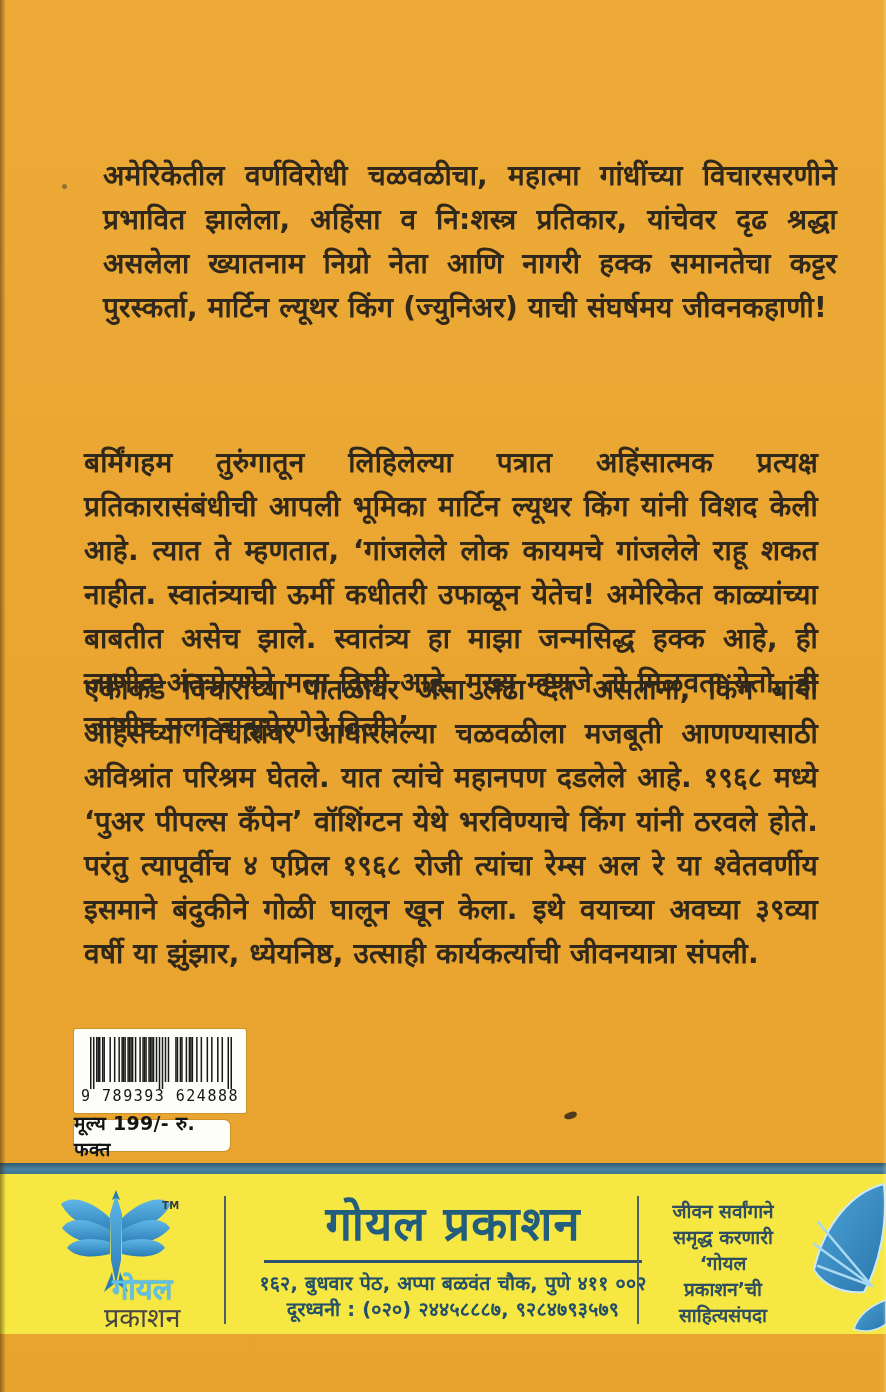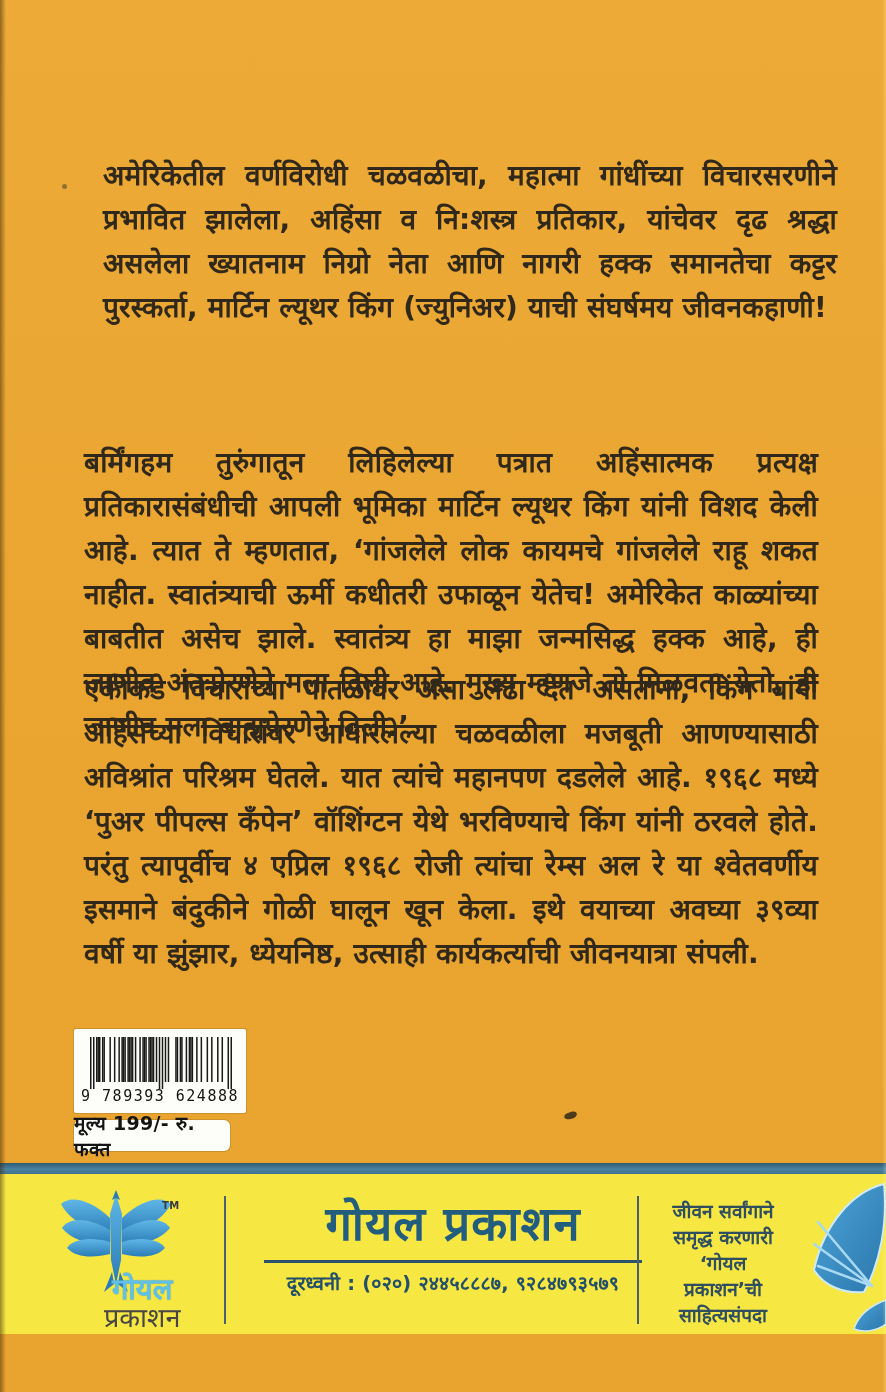--- a/index.html
+++ b/index.html
@@ -174,20 +174,21 @@
       <div class="tm">TM</div>
       <div class="logo-name">गोयल</div>
       <div class="logo-subname">प्रकाशन</div>
     </div>
 
     <div class="vdiv d1"></div>
 
     <div class="center-col">
       <div class="pub-name">गोयल प्रकाशन</div>
       <div class="rule"></div>
+      <div class="addr">१६२, बुधवार पेठ, अप्पा बळवंत चौक, पुणे ४११ ००२</div>
       <div class="addr">दूरध्वनी : (०२०) २४४५८८८७, ९२८४७९३५७९</div>
     </div>
 
     <div class="vdiv d2"></div>
 
     <div class="tagline">
       <div>जीवन सर्वांगाने</div>
       <div>समृद्ध करणारी</div>
       <div>‘गोयल</div>
       <div>प्रकाशन’ची</div>

